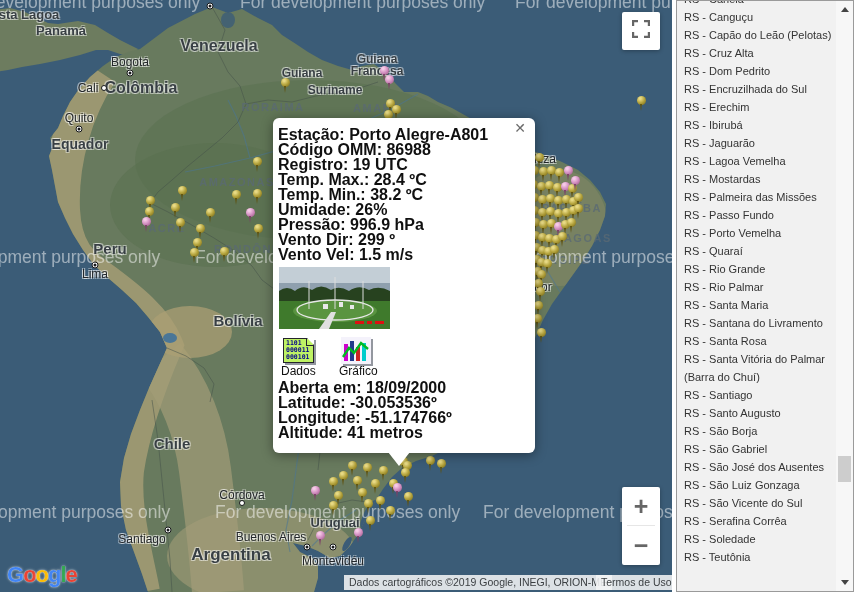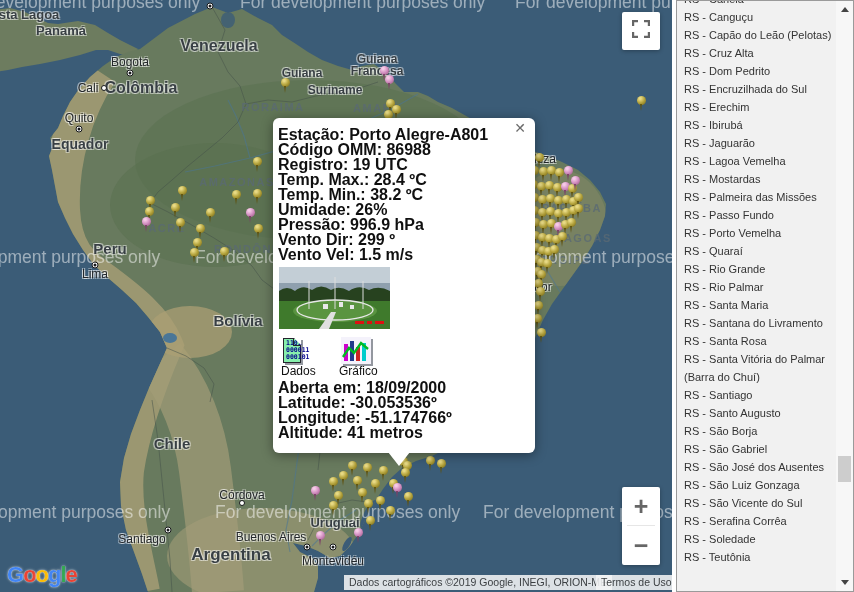--- a/index.html
+++ b/index.html
@@ -52,21 +52,21 @@
   .zdiv{height:0;border-top:1px solid #e6e6e6;margin:0 5px;}
   
   .popup{position:absolute;left:273px;top:118px;width:262px;height:335px;background:#fff;
          border-radius:6px;box-shadow:0 2px 12px rgba(0,0,0,.4);z-index:6;padding:9px 8px 0 5px;}
   .popup::after{content:"";position:absolute;top:334px;left:115px;width:0;height:0;
          border:11px solid transparent;border-top:14px solid #fff;border-bottom:none;}
   .popup .line{font-size:16px;font-weight:700;color:#101010;line-height:15px;white-space:nowrap;}
   .popup-close{position:absolute;top:2px;right:9px;font-size:14px;color:#6b6b6b;cursor:pointer;}
   .photo{display:block;margin:5px 0 7px 1px;}
   .icons-row{position:relative;height:42px;margin-left:3px;}
-  .icon-dados{position:absolute;left:2px;top:2px;width:18px;height:25px;background:#86efac;
+  .icon-dados{position:absolute;left:2px;top:2px;width:31px;height:25px;background:#bef264;
       border:1px solid #24242c;box-shadow:2px 2px 0 rgba(120,125,135,.8);padding:1px 0 0 2px;}
   .icon-dados::after{content:"";position:absolute;top:-1px;right:-1px;width:0;height:0;
       border-left:7px solid transparent;border-top:7px solid #fff;
       box-shadow:-1px 1px 0 #24242c;}
   .drow{font-family:"DejaVu Sans Mono",monospace;font-size:6.5px;line-height:7px;
         font-weight:700;color:#00008b;letter-spacing:0;}
   .icon-grafico{position:absolute;left:60px;top:1px;width:30px;height:27px;background:#fdfdff;
         box-shadow:2px 2px 0 rgba(120,125,135,.8);}
   .icon-label{position:absolute;top:28px;font-size:12px;color:#101010;}
   .il-dados{left:0;}

